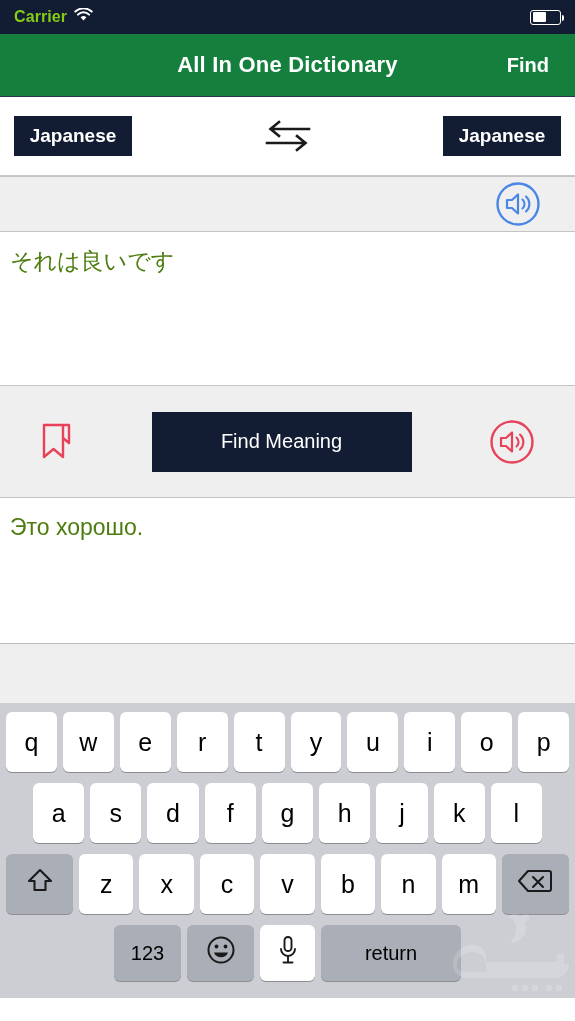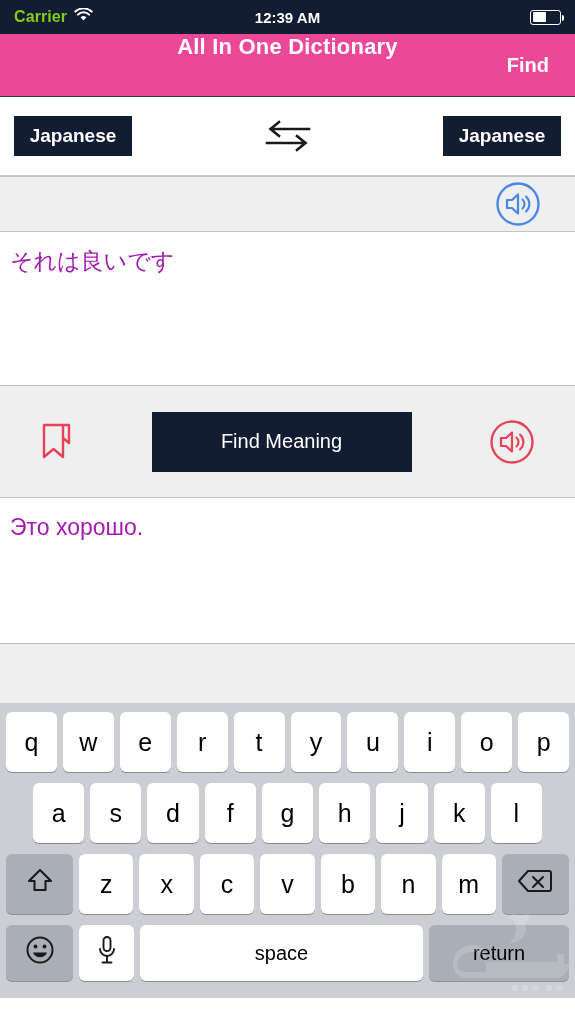--- a/index.html
+++ b/index.html
@@ -73,22 +73,23 @@
   }
   .battery-fill {
     height: 100%;
     background: #ffffff;
     border-radius: 1px;
   }
 
   
   .nav-bar {
     height: 62px;
-    background: #ec4899;
-    display: flex;
+    background: #15803d;
+    display: flex;
+    align-items: center;
     justify-content: center;
     position: relative;
     border-bottom: 1px solid #2a3550;
   }
   .nav-title {
     color: #ffffff;
     font-size: 22px;
     font-weight: bold;
     letter-spacing: 0.2px;
   }
@@ -179,21 +180,21 @@
   .text-area {
     background: #ffffff;
     box-sizing: border-box;
     padding: 14px 10px 0 10px;
     overflow: hidden;
   }
   .text-source { height: 153px; }
   .text-target { height: 145px; }
   .text-content {
     font-size: 23px;
-    color: #a21caf;
+    color: #4d7c0f;
     line-height: 1.35;
     white-space: pre-wrap;
     word-break: break-word;
   }
 
   
   .spacer-bar {
     height: 60px;
     background: #efefef;
     border-top: 1px solid #b9b9b9;
@@ -268,21 +269,20 @@
   <div class="status-left">
     <span class="carrier-text">Carrier</span>
     <span class="wifi-icon">
       <svg width="19" height="14" viewBox="0 0 19 14">
         <path d="M9.5 12.6 L6.6 9.2 A4.6 4.6 0 0 1 12.4 9.2 Z" fill="#ffffff"></path>
         <path d="M3.9 6.6 A8.1 8.1 0 0 1 15.1 6.6" stroke="#ffffff" stroke-width="2" fill="none" stroke-linecap="round"></path>
         <path d="M1.3 3.6 A12 12 0 0 1 17.7 3.6" stroke="#ffffff" stroke-width="2" fill="none" stroke-linecap="round"></path>
       </svg>
     </span>
   </div>
-  <div class="status-time">12:39 AM</div>
   <div class="status-right">
     <div class="battery">
       <div class="battery-fill" style="width:52%"></div>
     </div>
   </div>
 </div>
 
 <div class="nav-bar">
   <span class="nav-title">All In One Dictionary</span>
   <button class="nav-done">Find</button>
@@ -392,40 +392,40 @@
       <span>
         <svg width="36" height="26" viewBox="0 0 36 26">
           <path d="M11 3 H32 A2 2 0 0 1 34 5 V21 A2 2 0 0 1 32 23 H11 L2 13 Z" stroke="#1a1a1a" stroke-width="2" fill="none" stroke-linejoin="round"></path>
           <path d="M16 9 L26 19 M26 9 L16 19" stroke="#1a1a1a" stroke-width="2" stroke-linecap="round"></path>
         </svg>
       </span>
     </button>
   </div>
 
   <div class="kb-row row4">
+    <button class="key dark num">123</button>
     <button class="key dark emoji">
       <span>
         <svg width="30" height="30" viewBox="0 0 30 30">
           <circle cx="15" cy="15" r="12.5" stroke="#1a1a1a" stroke-width="2" fill="none"></circle>
           <circle cx="10.5" cy="11.5" r="1.9" fill="#1a1a1a"></circle>
           <circle cx="19.5" cy="11.5" r="1.9" fill="#1a1a1a"></circle>
           <path d="M8 17.5 A7.5 7.5 0 0 0 22 17.5 Z" fill="#1a1a1a"></path>
         </svg>
       </span>
     </button>
     <button class="key mic">
       <span>
         <svg width="22" height="30" viewBox="0 0 22 30">
           <rect x="7.5" y="2" width="7" height="14" rx="3.5" stroke="#1a1a1a" stroke-width="1.9" fill="none"></rect>
           <path d="M4 14 A7 7 0 0 0 18 14" stroke="#1a1a1a" stroke-width="1.9" fill="none" stroke-linecap="round"></path>
           <path d="M11 21 V27 M6.5 27.5 H15.5" stroke="#1a1a1a" stroke-width="1.9" stroke-linecap="round"></path>
         </svg>
       </span>
     </button>
-    <button class="key space">space</button>
     <button class="key dark return">return</button>
   </div>
 
   <div class="watermark">
     <svg width="118" height="86" viewBox="0 0 118 86">
       <path d="M62 4 C70 4 75 10 75 18 C75 27 68 33 59 33 C63 28 65 24 65 19 C65 12 62 8 56 8 Z" fill="#ffffff"></path>
       <ellipse cx="72" cy="9" rx="7" ry="4" fill="#ffffff" transform="rotate(-25 72 9)"></ellipse>
       <path d="M6 56 C6 46 14 42 22 42 C30 42 35 48 35 56 L35 62 L104 62 C110 62 113 58 113 52 L113 44 L106 44 L106 52 L35 52 L35 48 C35 40 30 35 22 35 C12 35 2 42 2 54 C2 62 8 68 16 68 L104 68 C112 68 118 62 118 54 L111 54 C111 60 108 62 102 62 L16 62 C11 62 6 60 6 56 Z" fill="#ffffff"></path>
       <circle cx="64" cy="78" r="3.2" fill="#ffffff"></circle>
       <circle cx="74" cy="78" r="3.2" fill="#ffffff"></circle>

